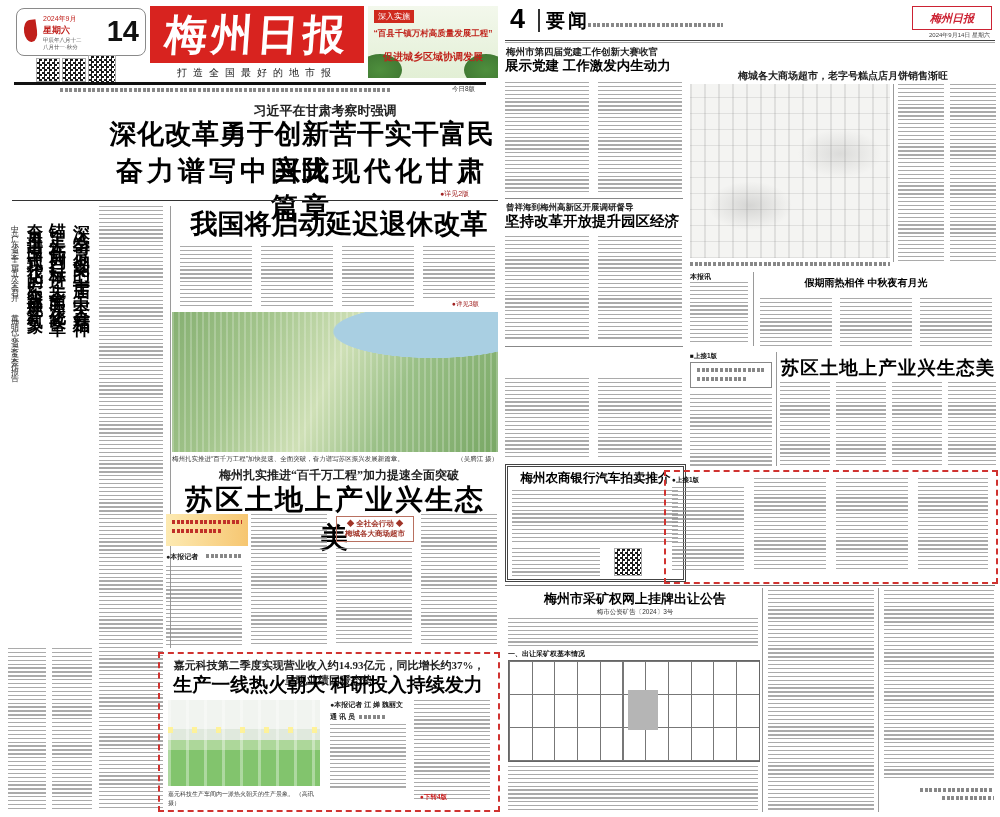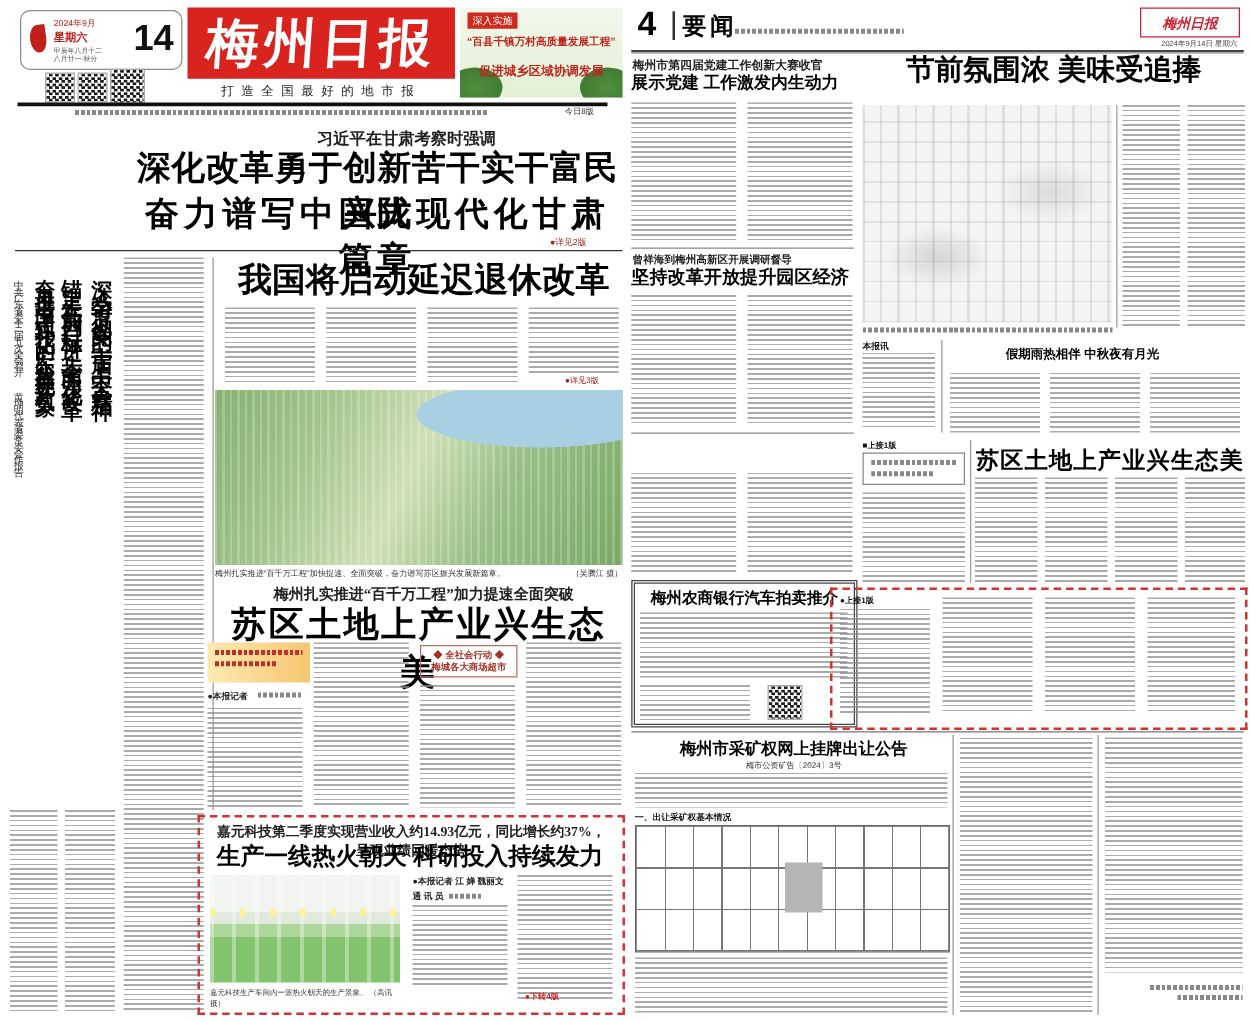--- a/index.html
+++ b/index.html
@@ -161,21 +161,21 @@
   <div class="abs hline" style="left:505px;top:346px;width:178px;background:#888"></div>
   <div class="abs gk" style="left:505px;top:378px;width:84px;height:80px"></div>
   <div class="abs gk" style="left:598px;top:378px;width:84px;height:80px"></div>
 
   <div class="abs" style="left:505px;top:464px;width:181px;height:118px;border:3px double #444;box-sizing:border-box"></div>
   <div class="abs h c" style="left:505px;top:470px;width:181px;font-size:12.5px">梅州农商银行汽车拍卖推介</div>
   <div class="abs gk" style="left:512px;top:490px;width:166px;height:52px"></div>
   <div class="abs gk" style="left:512px;top:548px;width:88px;height:28px"></div>
   <div class="abs qr" style="left:614px;top:548px;width:26px;height:26px"></div>
 
-  <div class="abs h c" style="left:690px;top:40px;width:306px;font-size:23px">节前氛围浓 美味受追捧</div>
+  <div class="abs k c" style="left:690px;top:69px;width:306px;font-size:10px">梅城各大商场超市，老字号糕点店月饼销售渐旺</div>
   <div class="abs photo-market" style="left:690px;top:84px;width:200px;height:174px"></div>
   <div class="abs rg" style="left:690px;top:262px;width:200px"></div>
   <div class="abs vline" style="left:893px;top:84px;height:178px"></div>
   <div class="abs gk" style="left:898px;top:84px;width:46px;height:178px"></div>
   <div class="abs gk" style="left:950px;top:84px;width:46px;height:178px"></div>
 
   <div class="abs" style="left:690px;top:272px;font-size:7px;font-weight:700">本报讯</div>
   <div class="abs gk" style="left:690px;top:282px;width:58px;height:62px"></div>
   <div class="abs vline" style="left:753px;top:272px;height:74px"></div>
   <div class="abs h c" style="left:748px;top:276px;width:236px;font-size:10px">假期雨热相伴 中秋夜有月光</div>

